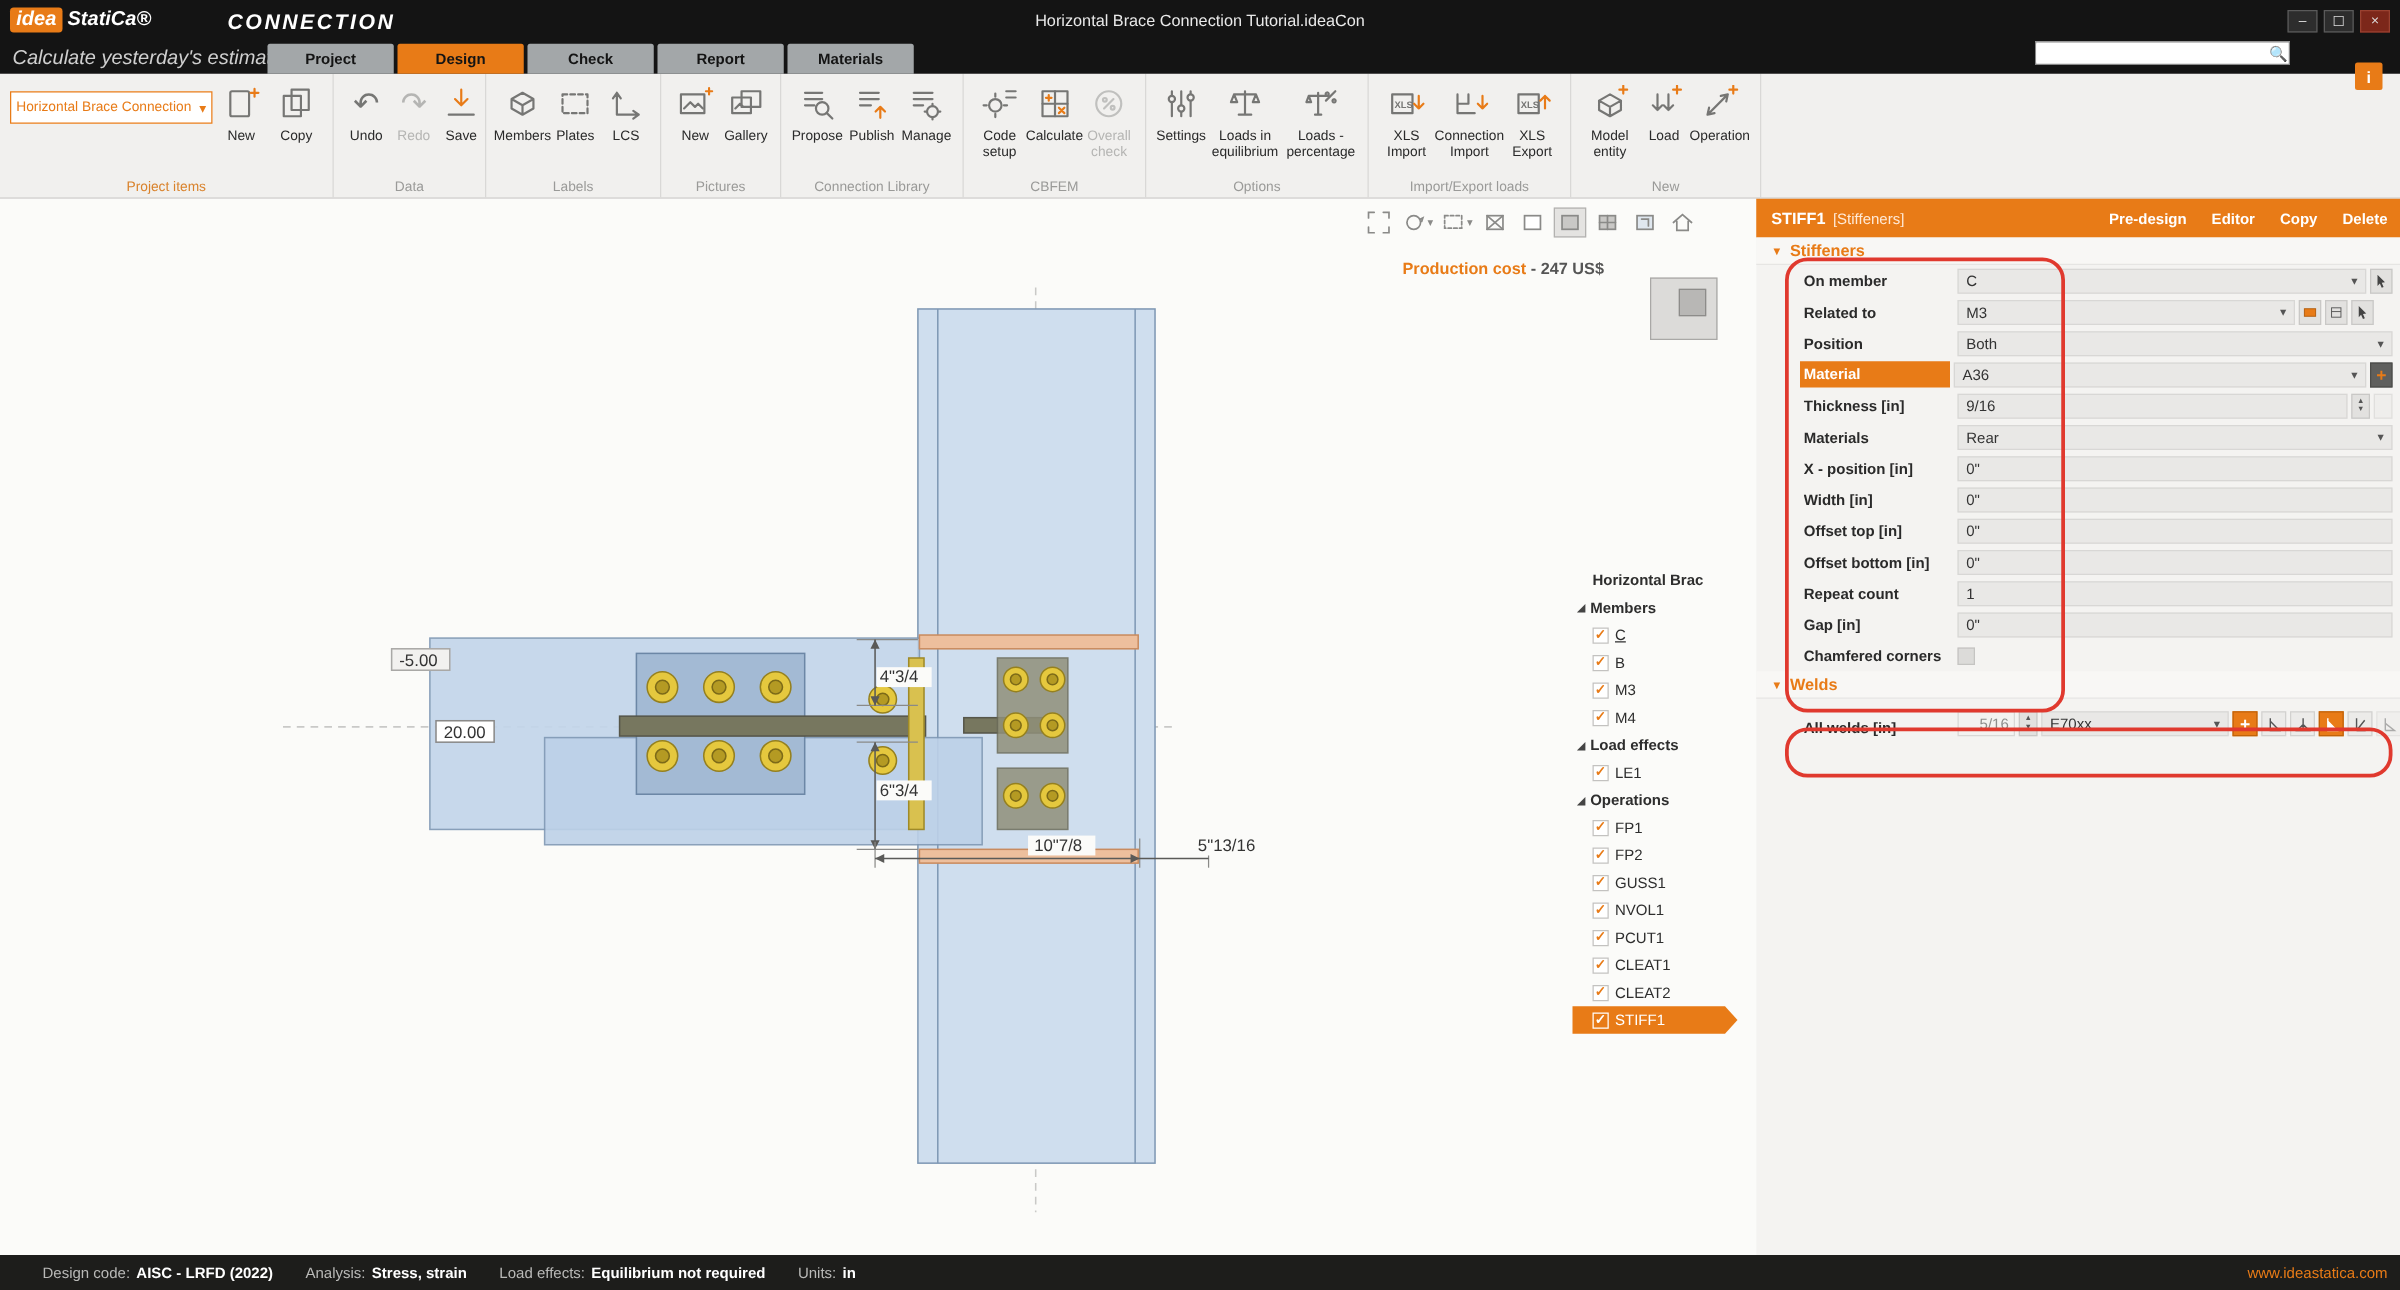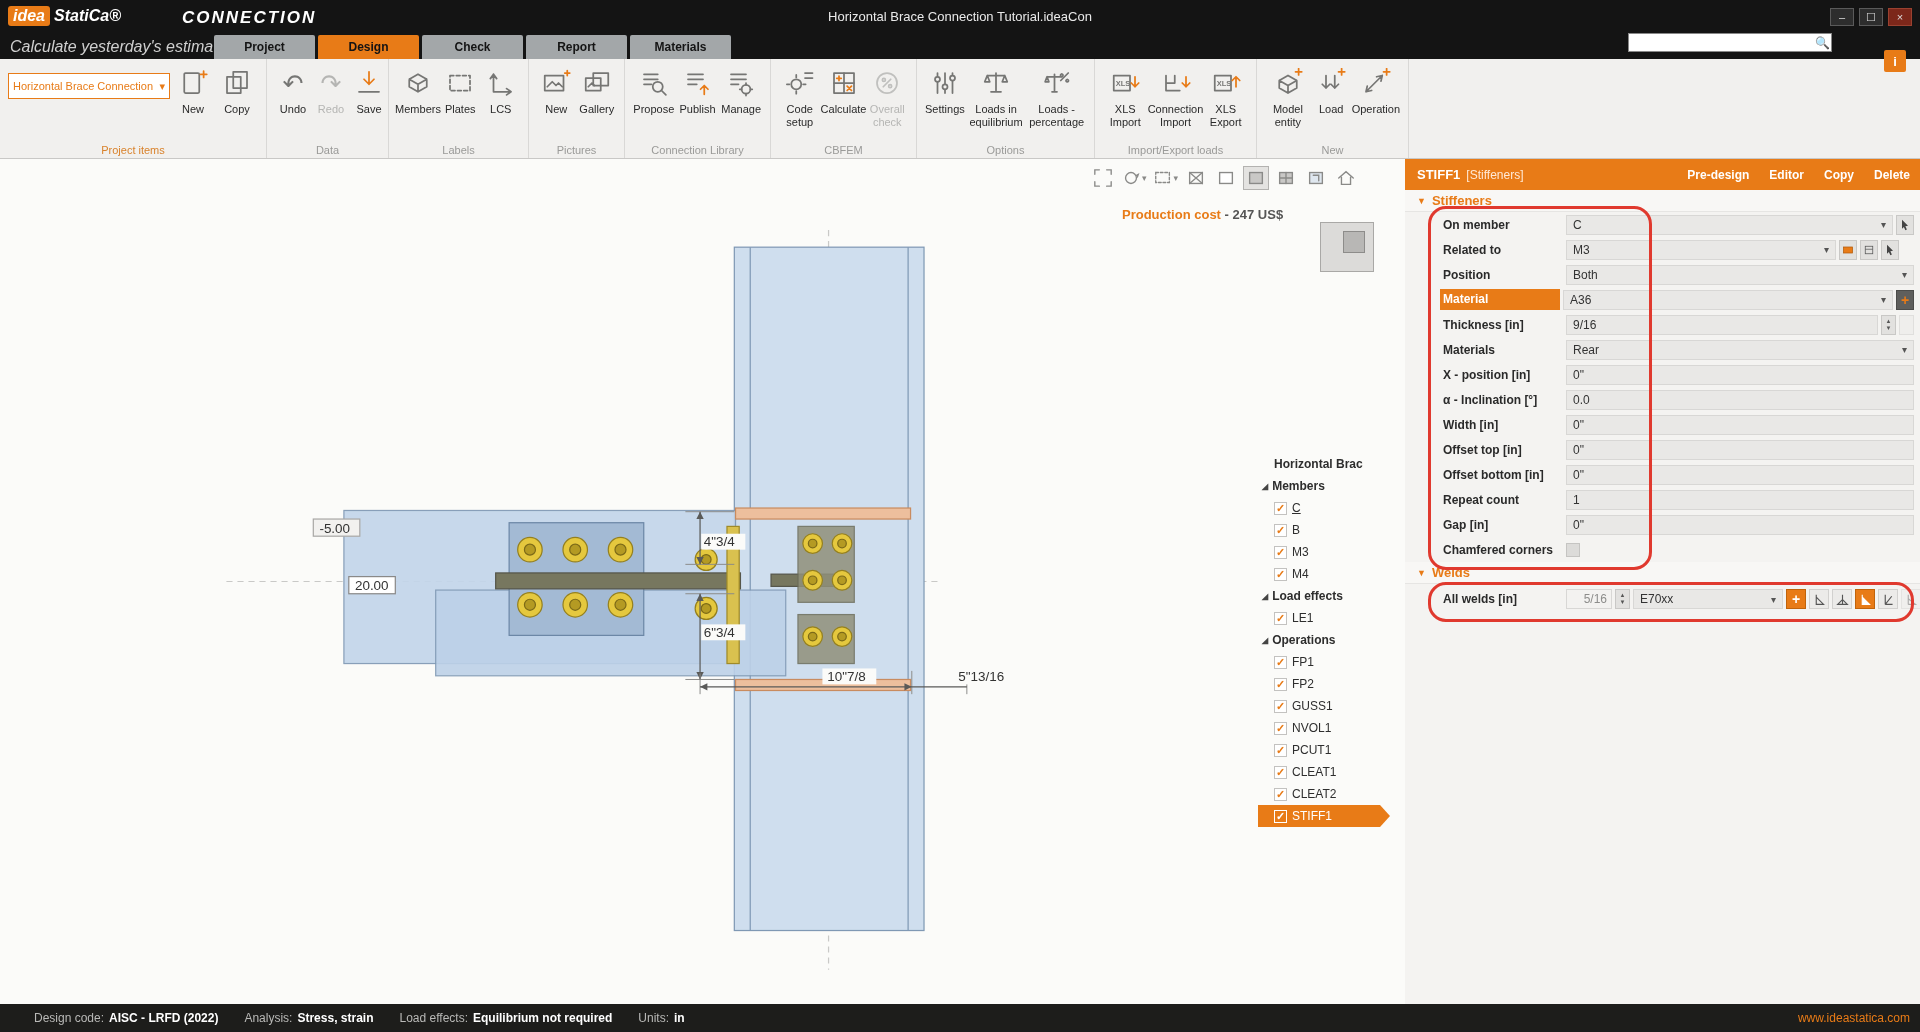--- a/index.html
+++ b/index.html
@@ -729,26 +729,20 @@
           <span class="dd">▾</span>
         </div>
     </div>
     <div class="prow">
       <div class="plabel">X - position [in]</div>
       <div class="pval">
           <span>0"</span>
         </div>
     </div>
     <div class="prow">
-      <div class="plabel">α - Inclination [°]</div>
-      <div class="pval">
-          <span>0.0</span>
-        </div>
-    </div>
-    <div class="prow">
       <div class="plabel">Width [in]</div>
       <div class="pval">
           <span>0"</span>
         </div>
     </div>
     <div class="prow">
       <div class="plabel">Offset top [in]</div>
       <div class="pval">
           <span>0"</span>
         </div>
@@ -774,21 +768,21 @@
     <div class="prow">
       <div class="plabel">Chamfered corners</div>
       <div class="chk"></div>
     </div>
 
     <div class="sect">
         <span class="tri">▼</span>
         <span>Welds</span>
       </div>
 
-    <div class="prow weldrow" style="height:30px;">
+    <div class="prow weldrow" style="height:30px;align-items:flex-end;">
       <div class="plabel">All welds [in]</div>
       <div class="wsize">
           <span>5/16</span>
         </div>
       <div class="spinner">
           <span>▲</span>
           <span>▼</span>
         </div>
       <div class="pval fixed electrode">
           <span>E70xx</span>

